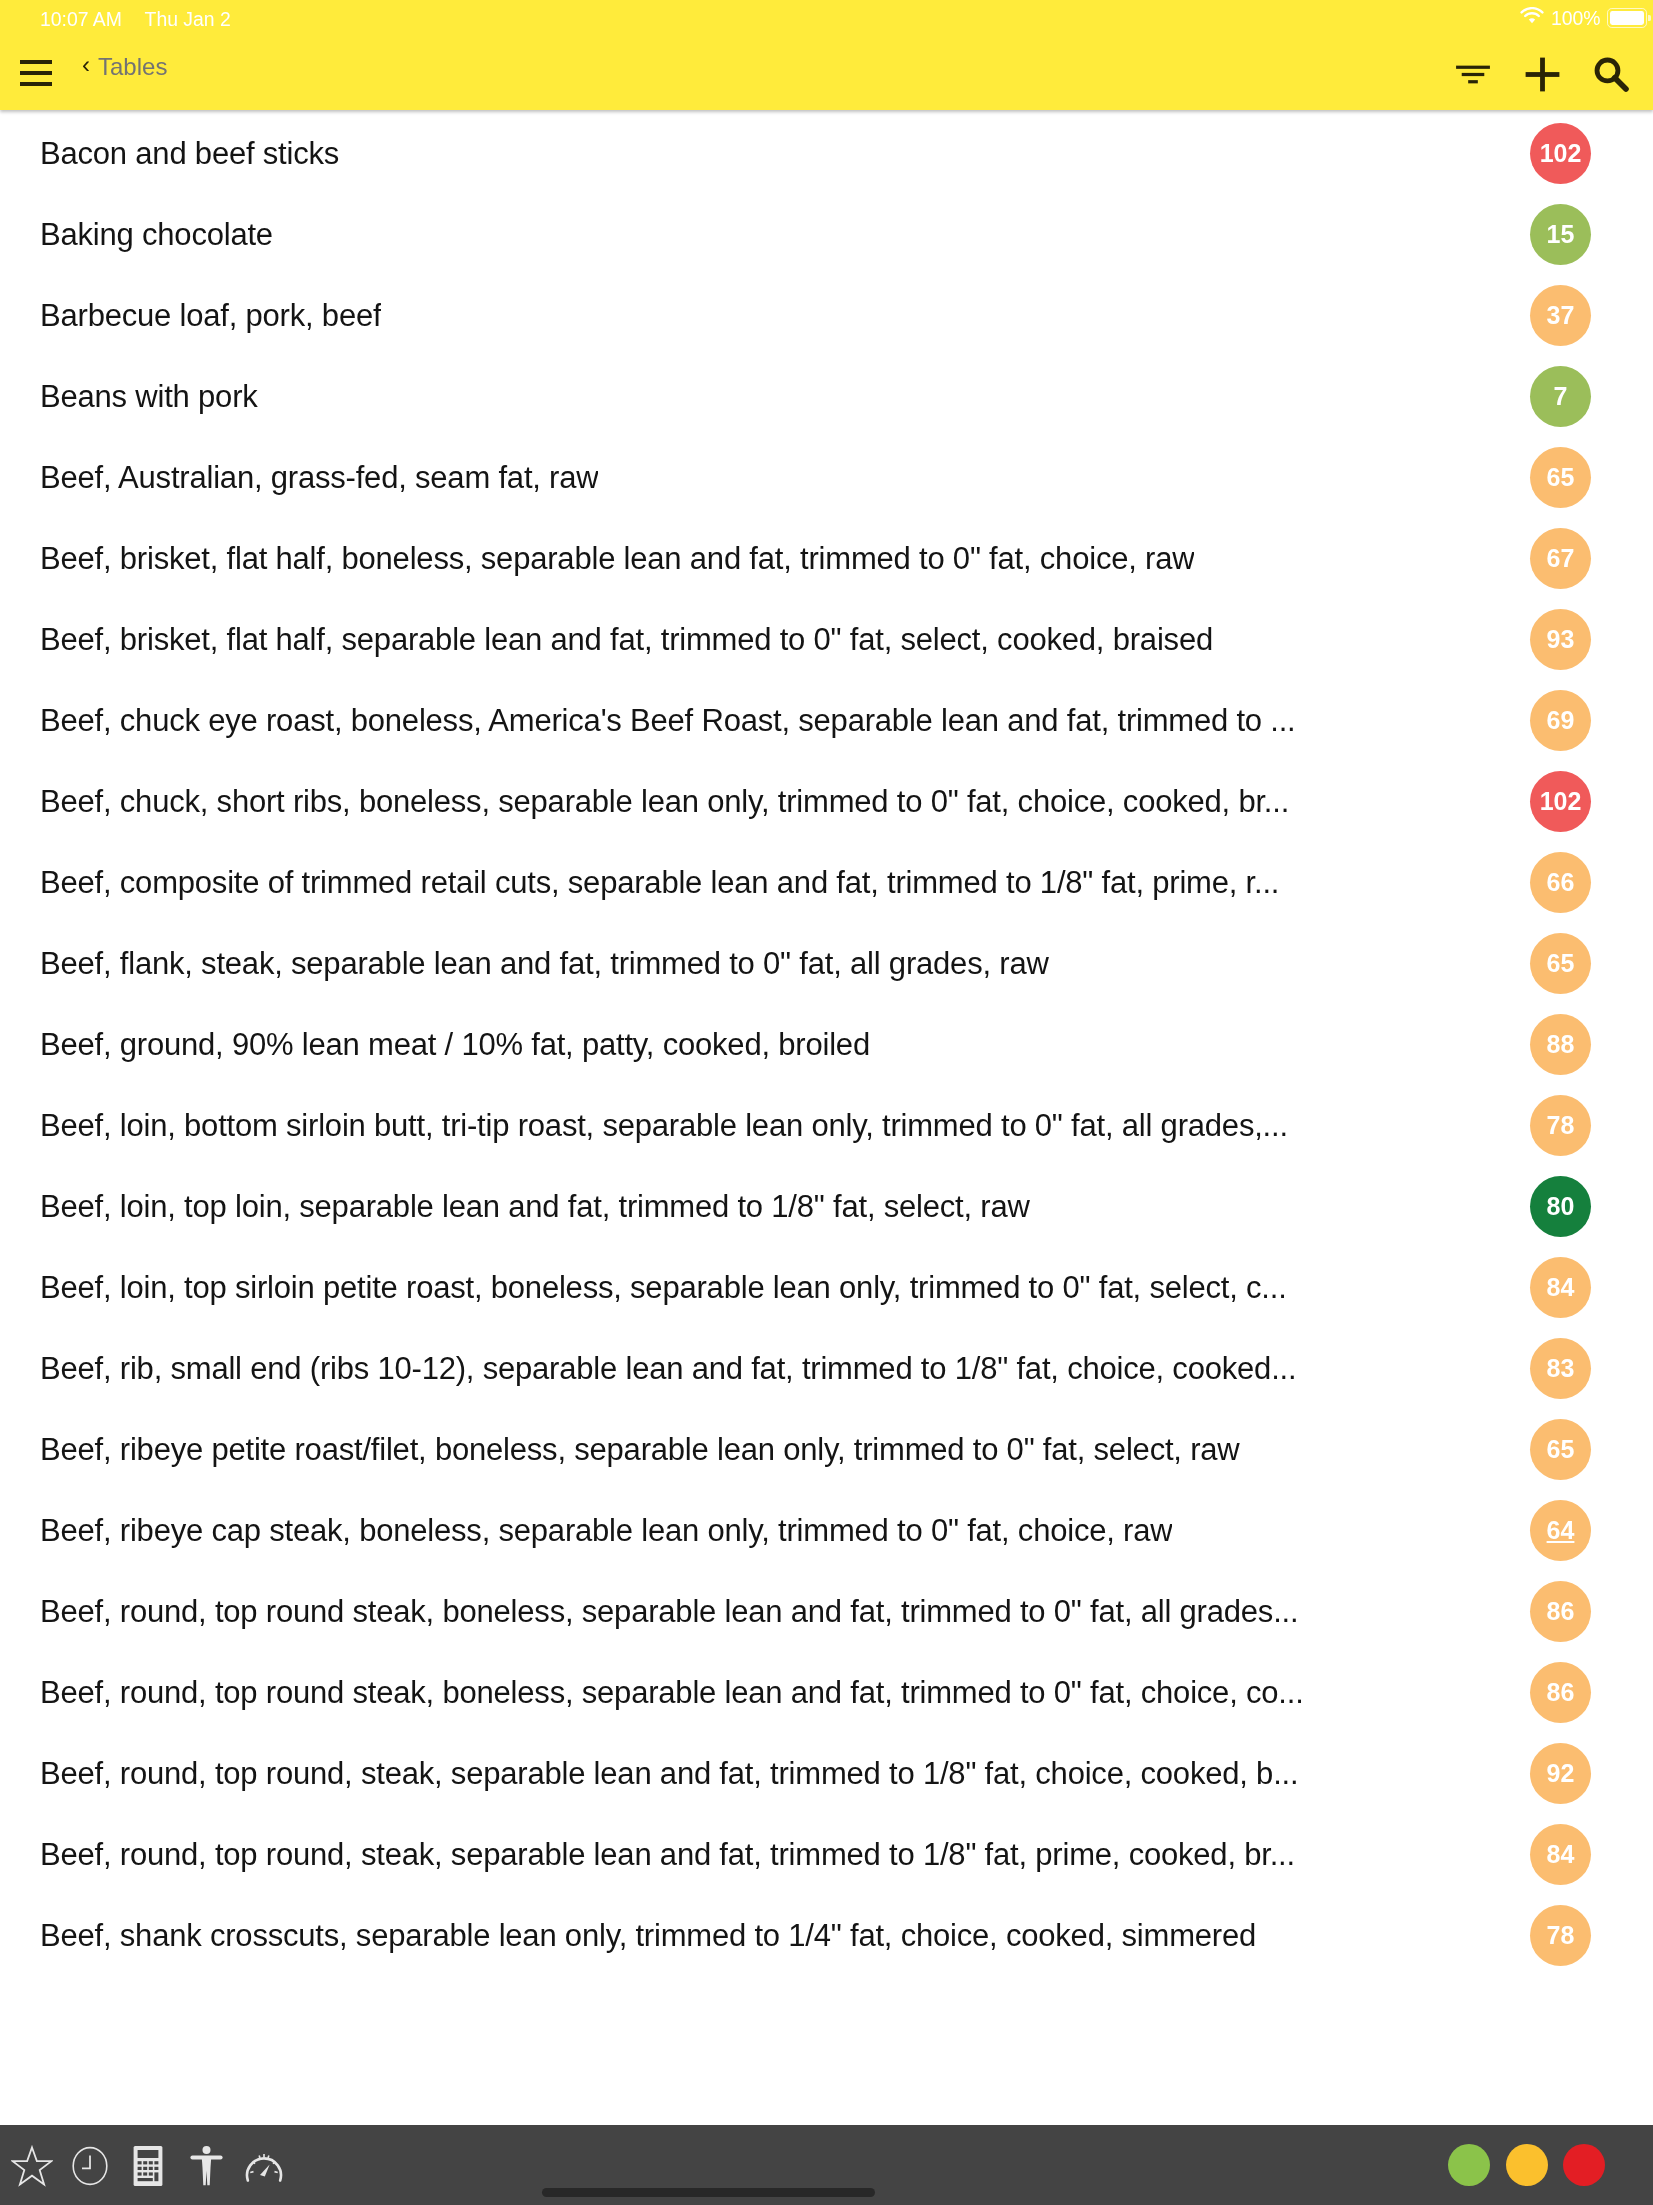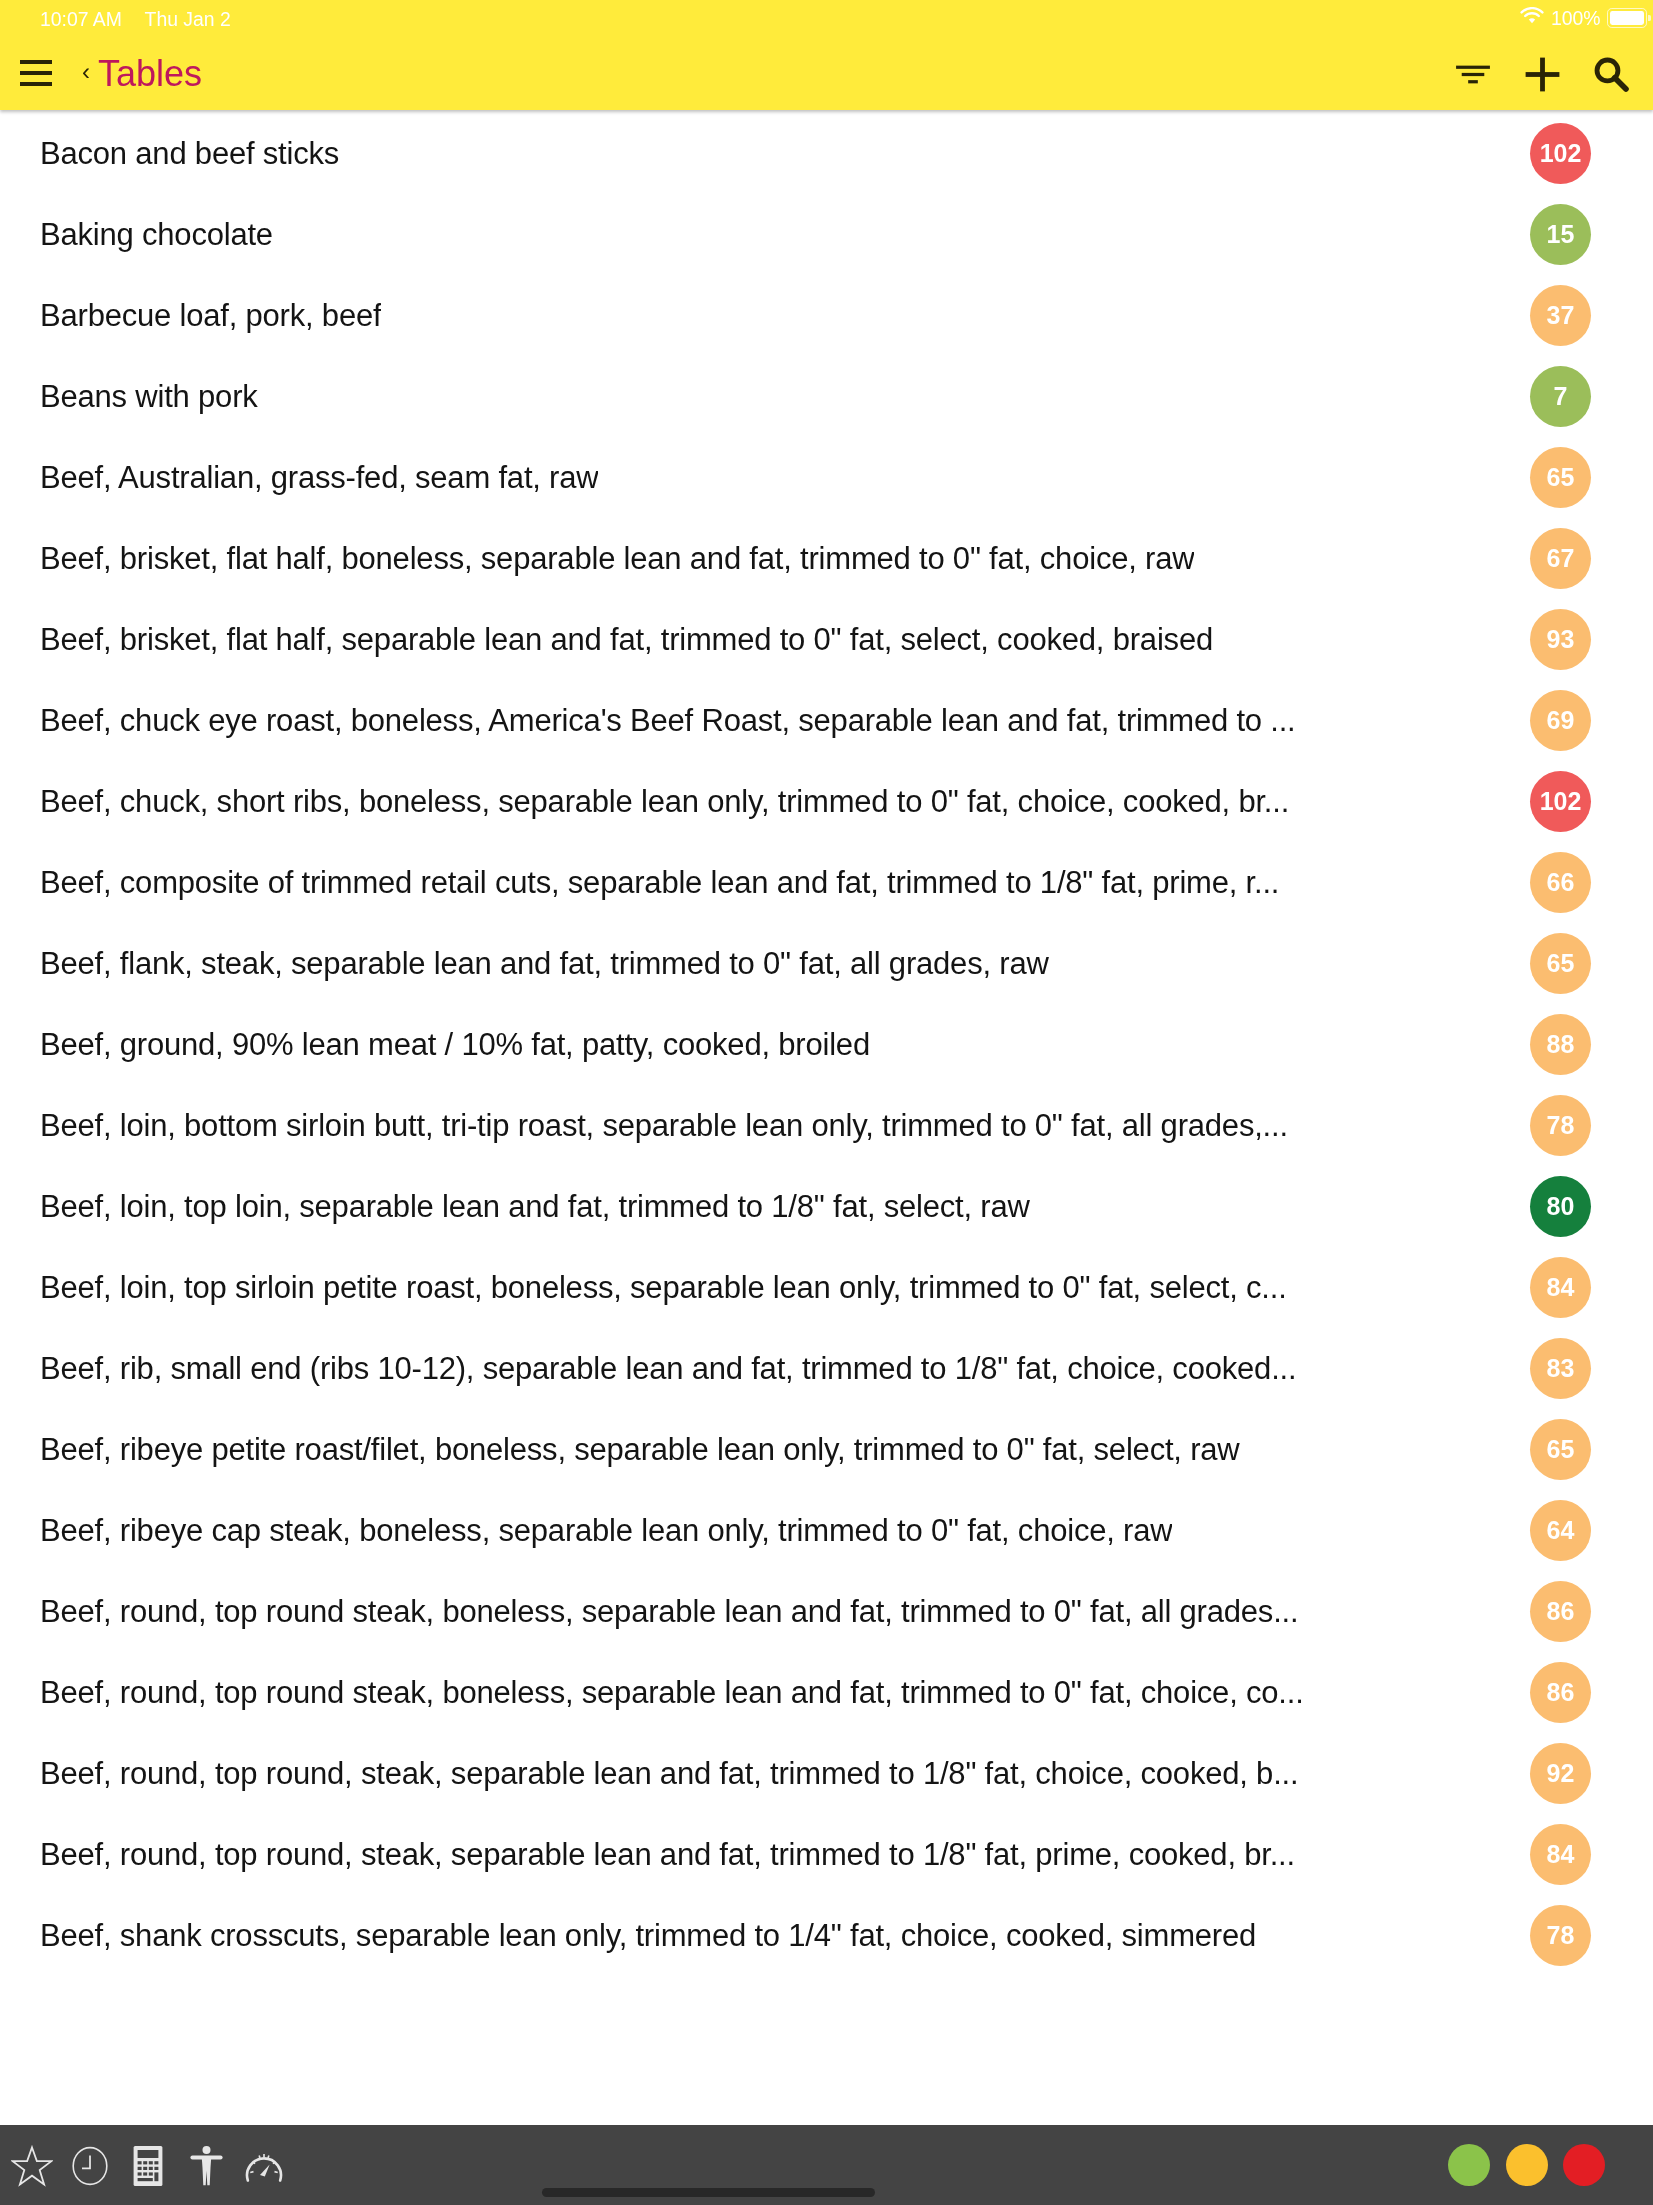--- a/index.html
+++ b/index.html
@@ -29,21 +29,21 @@
     .battery-fill { width: 100%; height: 100%; background: #fff; border-radius: 2.4px; }
 
     .nav-bar { position: absolute; left: 0; top: 37px; width: 100%; height: 73px; }
     .menu-btn { position: absolute; left: 18px; top: 18px; width: 36px; height: 36px; cursor: pointer; }
     .menu-btn span { position: absolute; left: 1.6px; width: 32px; height: 4px; background: #2a2406; }
     .menu-btn span:nth-child(1) { top: 4.8px; }
     .menu-btn span:nth-child(2) { top: 16px; }
     .menu-btn span:nth-child(3) { top: 27.4px; }
     .back-btn { position: absolute; left: 82px; top: 16px; display: flex; align-items: center; gap: 8px; cursor: pointer; }
     .back-chevron { font-size: 24px; color: #2a2406; line-height: 1; margin-top: -3.2px; }
-    .back-title { font-size: 36px; color: #be185d; }
+    .back-title { font-size: 24px; color: #737373; }
 
     .nav-actions { position: absolute; right: 19.4px; top: 14.5px; display: flex; align-items: center; gap: 24px; }
     .icon-btn { width: 45px; height: 45px; display: flex; align-items: center; justify-content: center; cursor: pointer; }
 
     .list {
       position: absolute; left: 0; top: 113px; width: 1653px; height: 2012px;
       overflow: hidden; background: #fff;
     }
     .row {
       height: 81px; display: flex; align-items: center; position: relative;
@@ -194,21 +194,21 @@
     <div class="row">
       <span class="row-label">Beef, rib, small end (ribs 10-12), separable lean and fat, trimmed to 1/8" fat, choice, cooked...</span>
       <span class="badge" style="background: rgb(251, 189, 112);">83</span>
     </div>
     <div class="row">
       <span class="row-label">Beef, ribeye petite roast/filet, boneless, separable lean only, trimmed to 0" fat, select, raw</span>
       <span class="badge" style="background: rgb(251, 189, 112);">65</span>
     </div>
     <div class="row">
       <span class="row-label">Beef, ribeye cap steak, boneless, separable lean only, trimmed to 0" fat, choice, raw</span>
-      <span class="badge" style="background: rgb(251, 189, 112);">64</span>
+      <span class="badge" style="background: rgb(251, 189, 112); text-decoration: underline;">64</span>
     </div>
     <div class="row">
       <span class="row-label">Beef, round, top round steak, boneless, separable lean and fat, trimmed to 0" fat, all grades...</span>
       <span class="badge" style="background: rgb(251, 189, 112);">86</span>
     </div>
     <div class="row">
       <span class="row-label">Beef, round, top round steak, boneless, separable lean and fat, trimmed to 0" fat, choice, co...</span>
       <span class="badge" style="background: rgb(251, 189, 112);">86</span>
     </div>
     <div class="row">

